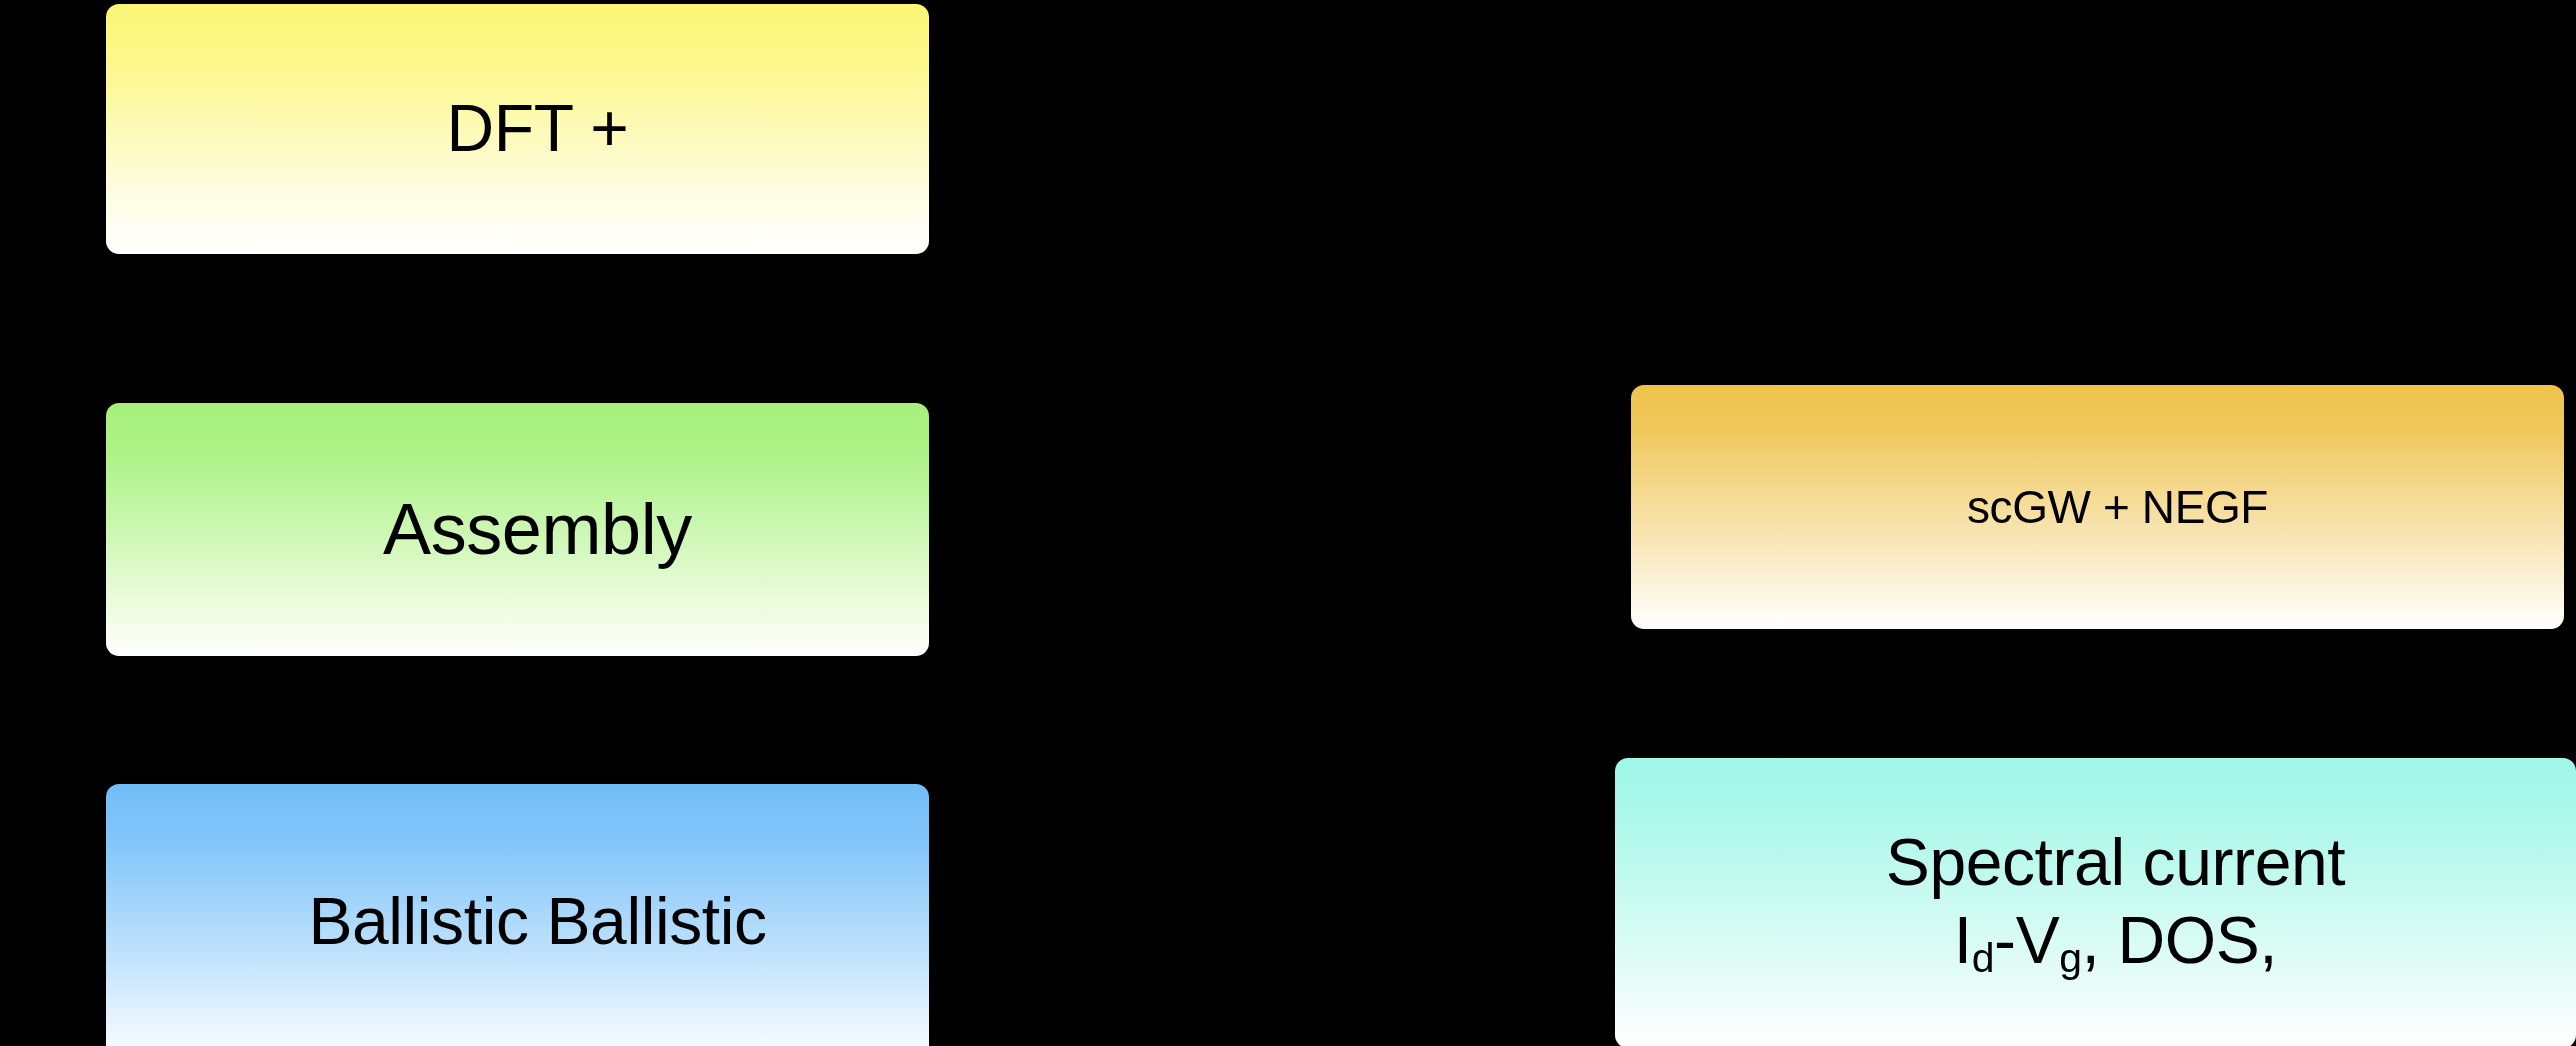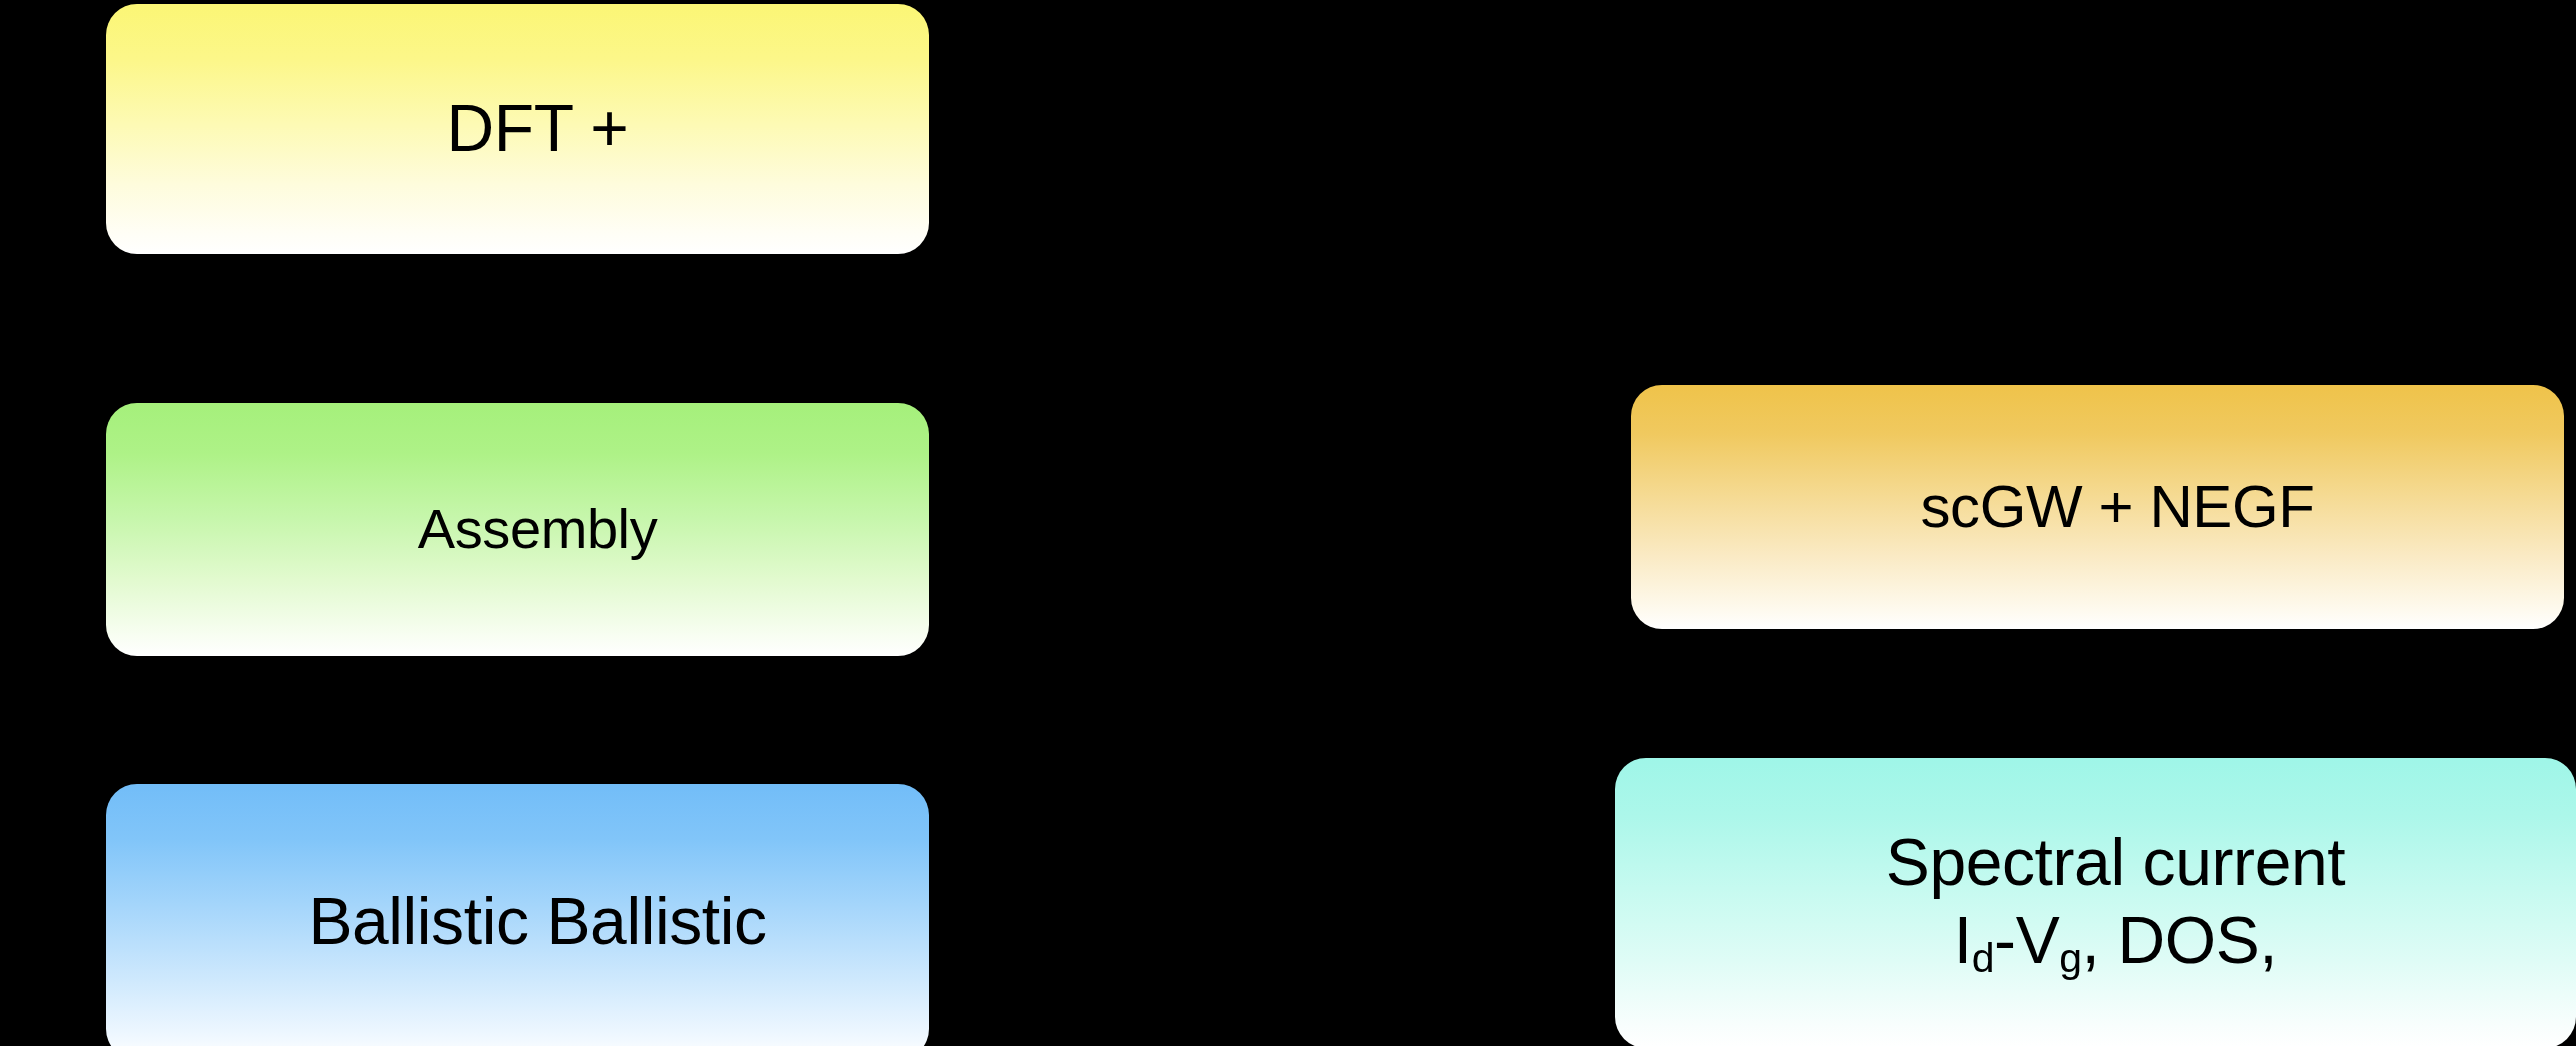--- a/index.html
+++ b/index.html
@@ -12,21 +12,21 @@
     position: relative;
     width: 2576px;
     height: 1047px;
     background: #000000;
     overflow: hidden;
     font-family: "Liberation Sans", sans-serif;
   }
   .node {
     position: absolute;
     box-sizing: border-box;
-    border-radius: 31px;
+    border-radius: 13px;
     display: flex;
     flex-direction: column;
     align-items: center;
     justify-content: center;
     text-align: left;
     color: #000000;
     line-height: 1.18;
     letter-spacing: -0.4px;
     padding-left: 40px;
     -webkit-font-smoothing: antialiased;
@@ -37,31 +37,31 @@
   }
   
   #node-dft-wannierisation {
     left: 106px;  top: 4.3px;    width: 823px; height: 250px;
     background: linear-gradient(to bottom, #FBF675 0%, #FCF789 22%, #FDFAB4 48%, #FEFCDC 72%, #FFFEF6 92%, #FFFFFF 100%);
     font-size: 66px;
   }
   #node-assembly {
     left: 106px;  top: 403px;  width: 823px; height: 253px;
     background: linear-gradient(to bottom, #A5F07B 0%, #AEF287 20%, #C6F6AB 45%, #E2FACF 70%, #F8FEF2 92%, #FFFFFF 100%);
-    font-size: 56px;
+    font-size: 72px;
   }
   #node-ballistic-simulation {
     left: 106px;  top: 784px; width: 823px; height: 276px;
     background: linear-gradient(to bottom, #72BDF8 0%, #81C5F9 20%, #A6D6FB 45%, #CDE8FD 70%, #F0F8FF 92%, #FFFFFF 100%);
     font-size: 66px;
   }
   #node-scgw-negf-simulation {
     left: 1631px; top: 385px;  width: 933px; height: 244px;
     background: linear-gradient(to bottom, #EFC34A 0%, #F0C95F 20%, #F5DA92 45%, #FAEAC4 70%, #FEFAEE 92%, #FFFFFF 100%);
-    font-size: 60px;
+    font-size: 46px;
   }
   #node-outputs {
     left: 1615px; top: 758px; width: 961px; height: 290px;
     background: linear-gradient(to bottom, #9FF6E8 0%, #ACF7EA 20%, #C6FAF0 45%, #DFFCF6 70%, #F8FEFD 92%, #FFFFFF 100%);
     font-size: 66px;
   }
   sub {
     font-size: 0.62em;
     vertical-align: -0.22em;
     letter-spacing: -0.4px;

